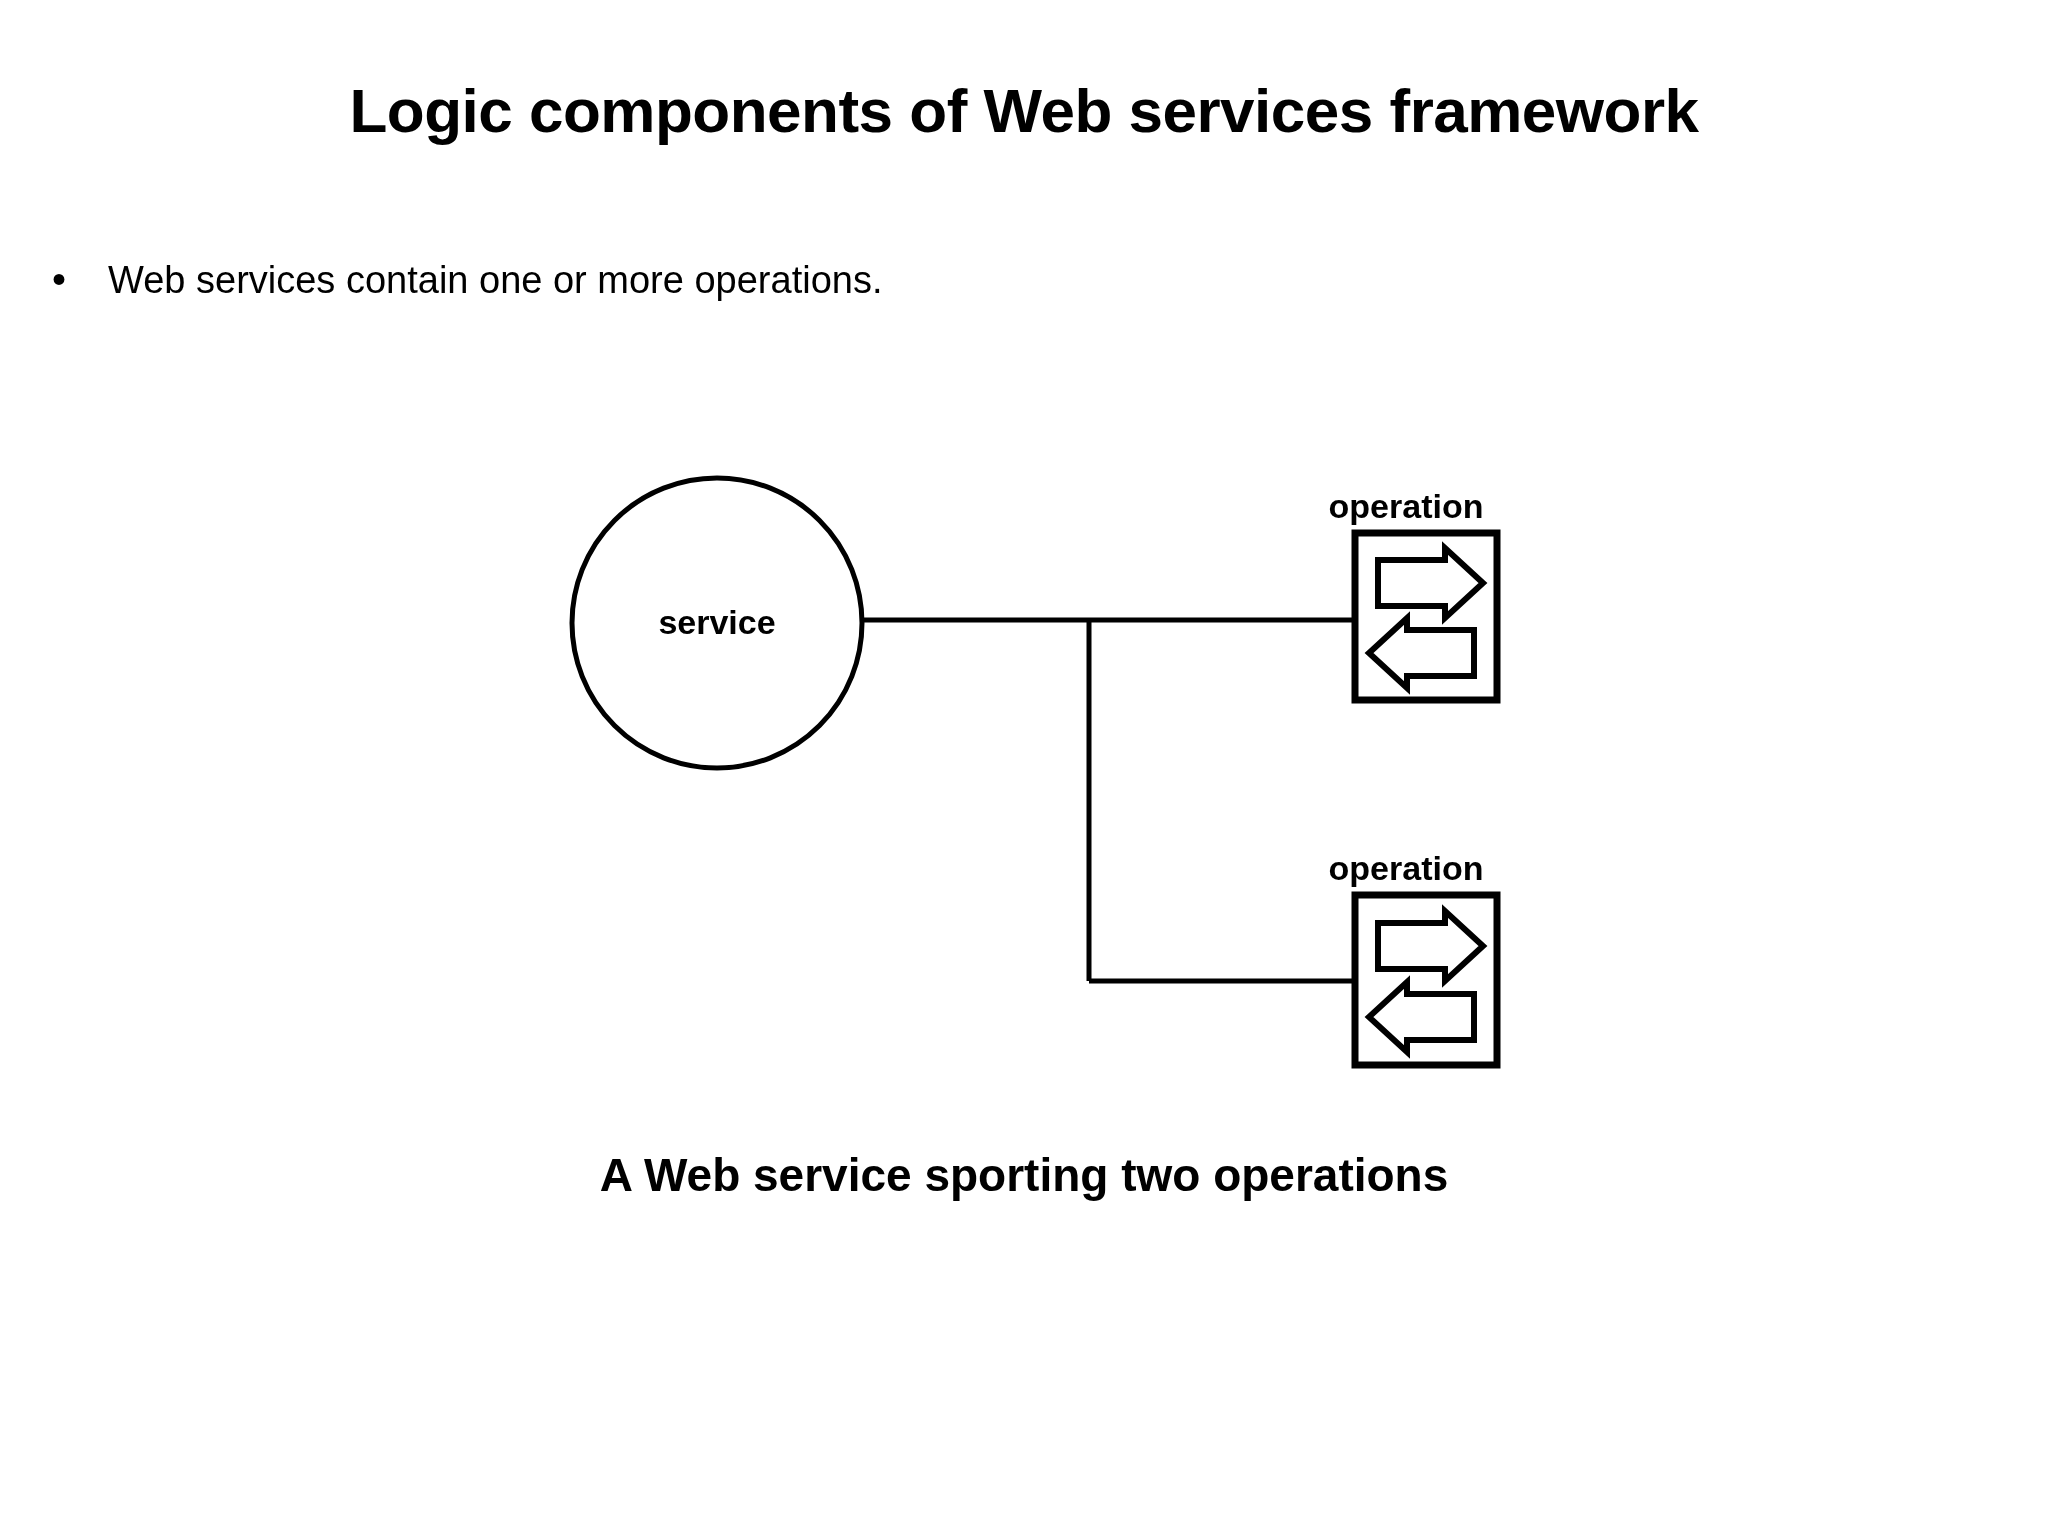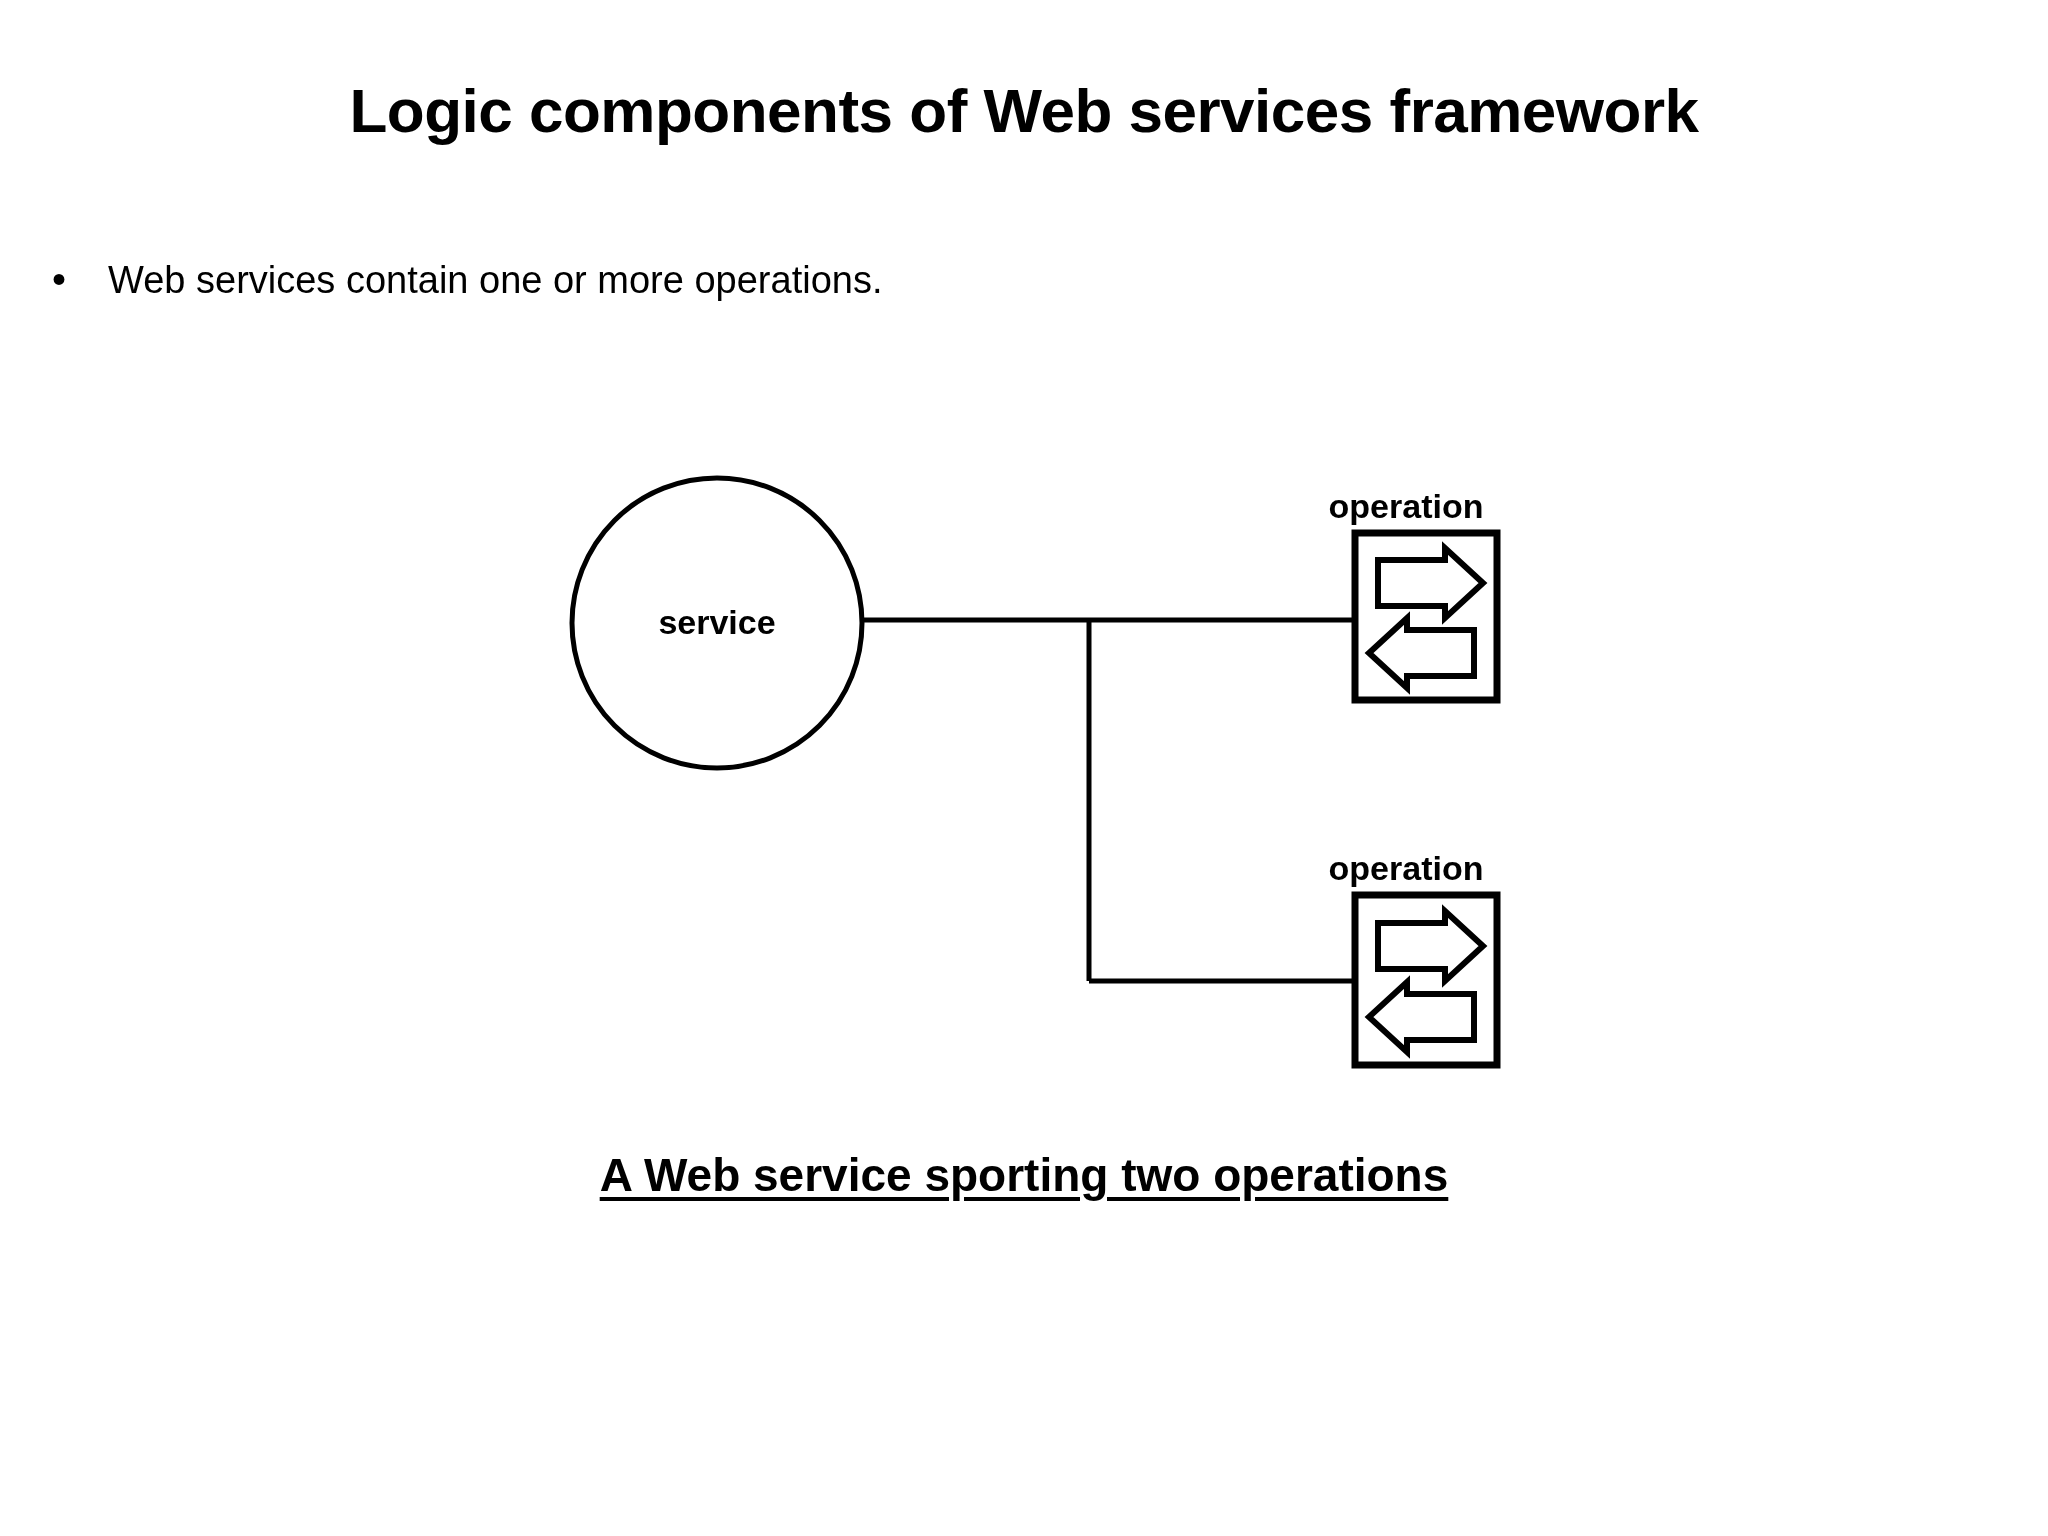--- a/index.html
+++ b/index.html
@@ -77,21 +77,20 @@
 
   
   .figure-caption {
     position: absolute;
     left: 0;
     top: 1148px;
     width: 2048px;
     text-align: center;
     font-size: 46px;
     font-weight: bold;
-    text-decoration: underline;
     text-underline-offset: 6px;
     font-family: "Liberation Sans", sans-serif;
     white-space: nowrap;
   }
 
   .node-label {
     font-family: "Liberation Sans", sans-serif;
     font-weight: bold;
     font-size: 34px;
   }

